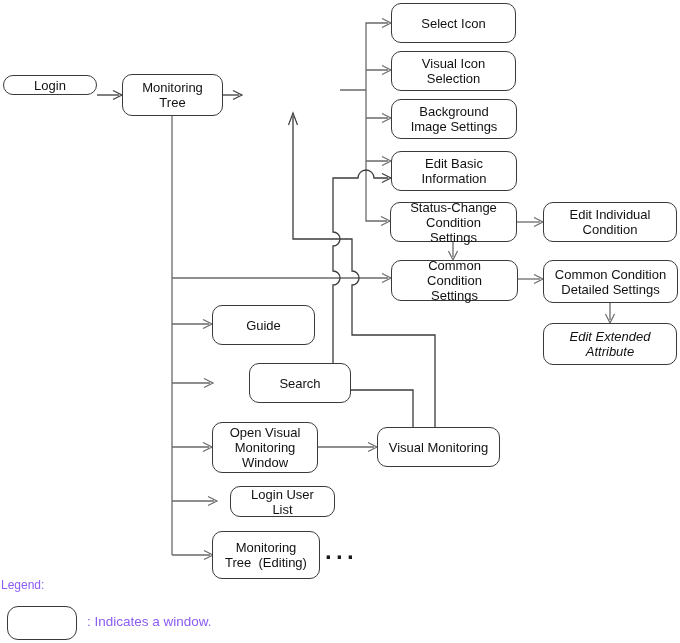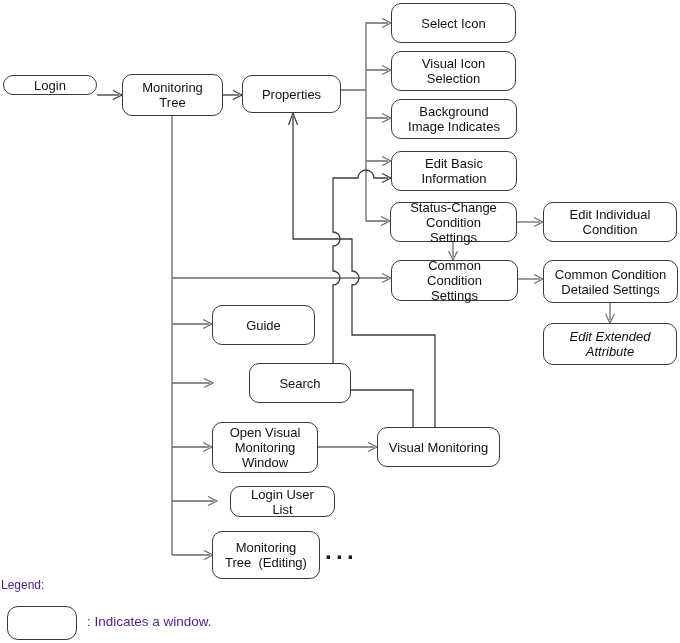--- a/index.html
+++ b/index.html
@@ -21,21 +21,21 @@
     text-align:center;
     font-size:13px;line-height:15px;color:#111;
     white-space:pre-wrap;
     padding:1px 10px;
   }
   .dots{
     position:absolute;
     font-size:24px;font-weight:bold;color:#1a1a1a;
     letter-spacing:3px;line-height:24px;
   }
-  .caption{position:absolute;color:#4c1d95;}
+  .caption{position:absolute;color:#8b5cf6;}
   #legend-title{left:1px;top:578px;font-size:12px;}
   #legend-desc{left:87px;top:614px;font-size:13.5px;}
   .wire{fill:none;stroke:#6a6a6a;stroke-width:1.3;}
   .wire-dark{stroke:#3c3c3c;}
   .head{fill:none;stroke:#6a6a6a;stroke-width:1.2;}
   .head-dark{stroke:#3c3c3c;}
 </style>
 </head>
 <body>
 
@@ -121,29 +121,28 @@
       <path class="wire wire-dark" d="M315,377 L333,377 L333,285 A7,7 0 0 0 333,271 L333,246 A7,7 0 0 0 333,232 L333,178 L358,178 A8,8 0 0 1 374,178 L388,178"></path>
       <path class="head head-dark" d="M382,173.5 L391,178 L382,182.5"></path>
     </g>
   </svg>
 
   <div class="node" style="left:3px;top:75px;width:94px;height:20px;">Login</div>
 
   <div class="node" style="left:122px;top:74px;width:101px;height:42px;">Monitoring
 Tree</div>
 
-  <div class="node" style="left:242px;top:75px;width:99px;height:38px;">Properties</div>
 
   <div class="node" style="left:391px;top:3px;width:125px;height:40px;">Select Icon</div>
 
   <div class="node" style="left:391px;top:51px;width:125px;height:40px;">Visual Icon
 Selection</div>
 
   <div class="node" style="left:391px;top:99px;width:126px;height:40px;">Background
-Image Indicates</div>
+Image Settings</div>
 
   <div class="node" style="left:391px;top:151px;width:126px;height:40px;">Edit Basic
 Information</div>
 
   <div class="node" style="left:390px;top:202px;width:127px;height:40px;">Status-Change
 Condition Settings</div>
 
   <div class="node" style="left:543px;top:202px;width:134px;height:40px;">Edit Individual
 Condition</div>
 

